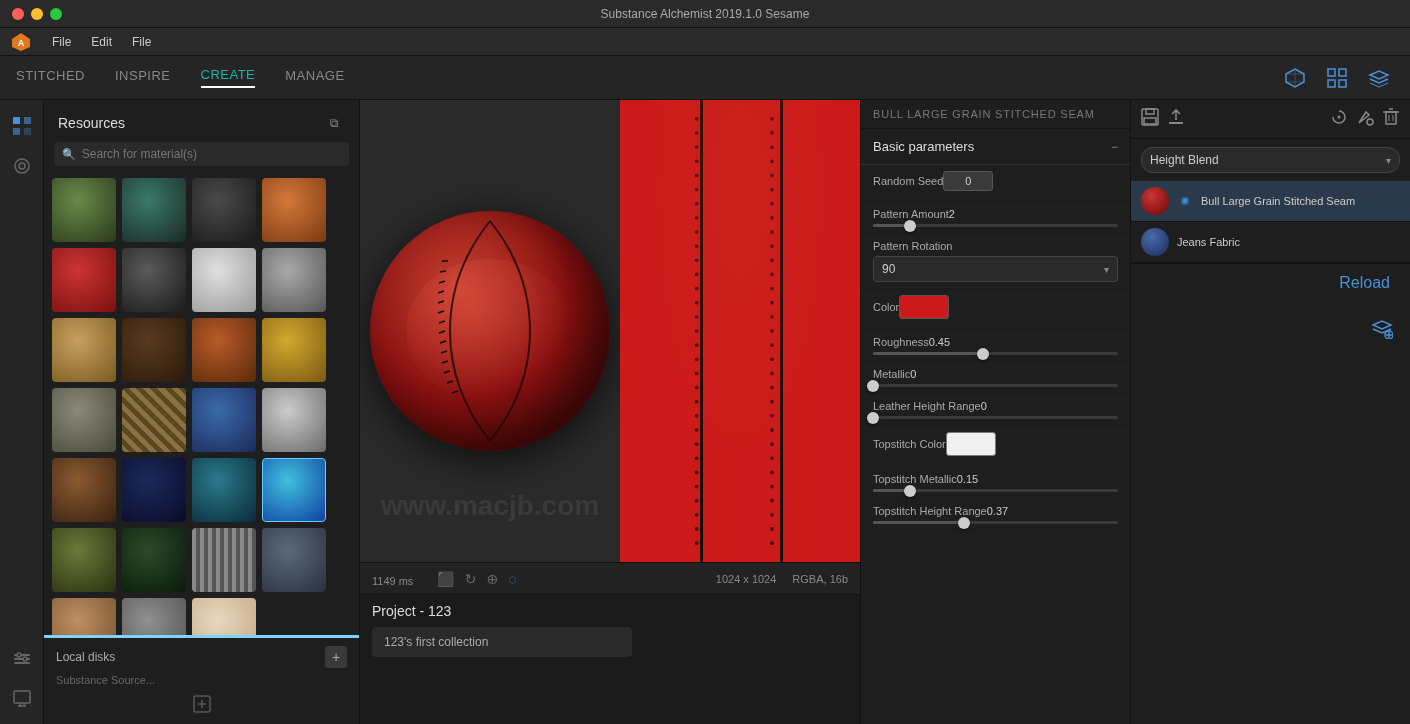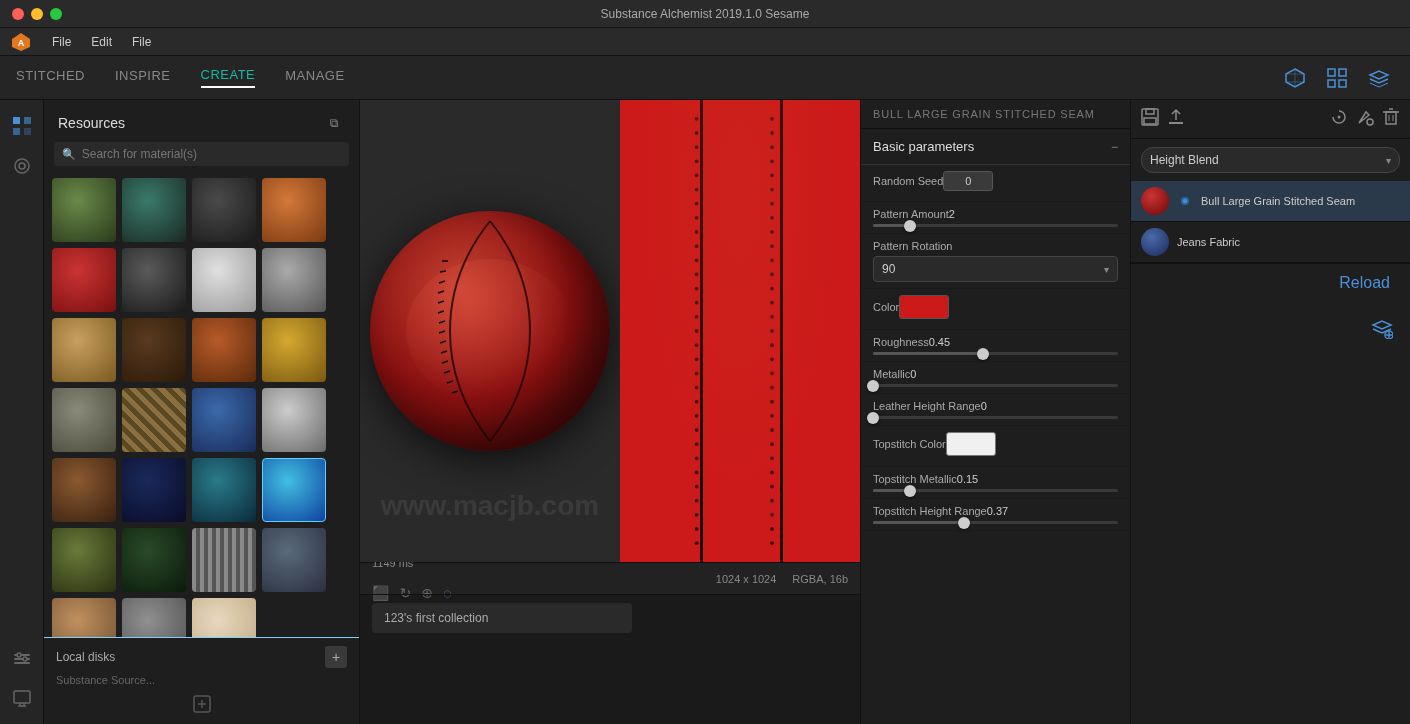--- a/index.html
+++ b/index.html
@@ -197,21 +197,21 @@
     .mt-darkgreen { background: radial-gradient(circle at 40% 35%, #2a4a2a, #0a1a0a); }
     .mt-stripes { background: repeating-linear-gradient(90deg, #888 0px, #888 4px, #555 4px, #555 8px); }
     .mt-bluegray { background: radial-gradient(circle at 40% 35%, #5a6a7a, #2a3040); }
     .mt-tan2 { background: radial-gradient(circle at 40% 35%, #c09060, #705030); }
     .mt-gray2 { background: radial-gradient(circle at 40% 35%, #909090, #505050); }
     .mt-offwhite { background: radial-gradient(circle at 40% 35%, #e8d8c0, #c0a880); }
 
     
     .sidebar-bottom {
       padding: 8px 12px;
-      border-top: 1px solid #7dd3fc;
+      border-top: 3px solid #7dd3fc;
     }
     .local-disks-row {
       display: flex;
       align-items: center;
       justify-content: space-between;
     }
     .local-disks-label {
       font-size: 12px;
       color: #aaa;
     }
@@ -325,23 +325,22 @@
       height: 32px;
       background: #222;
       display: flex;
       align-items: center;
       justify-content: space-between;
       padding: 0 12px;
       border-top: 1px solid #111;
     }
     .status-left {
       display: flex;
-      align-items: flex-start;
-      gap: 16px;
-      flex-direction: column;
+      align-items: flex-end;
+      gap: 24px;
     }
     .status-time {
       font-size: 11px;
       color: #888;
     }
     .status-icons {
       display: flex;
       gap: 10px;
     }
     .status-icon {
@@ -841,20 +840,21 @@
           <span class="status-icon active">◌</span>
         </div>
       </div>
       <div class="status-right">
         <span class="status-res">1024 x 1024</span>
         <span class="status-res">RGBA, 16b</span>
       </div>
     </div>
 
     <div class="bottom-panel">
+      <div class="project-title">Project - 123</div>
       <div class="collection-item">123's first collection</div>
     </div>
   </div>
 
   <div class="properties-panel">
 
     <div class="prop-title-row">
       <span>BULL LARGE GRAIN STITCHED SEAM</span>
     </div>
 

